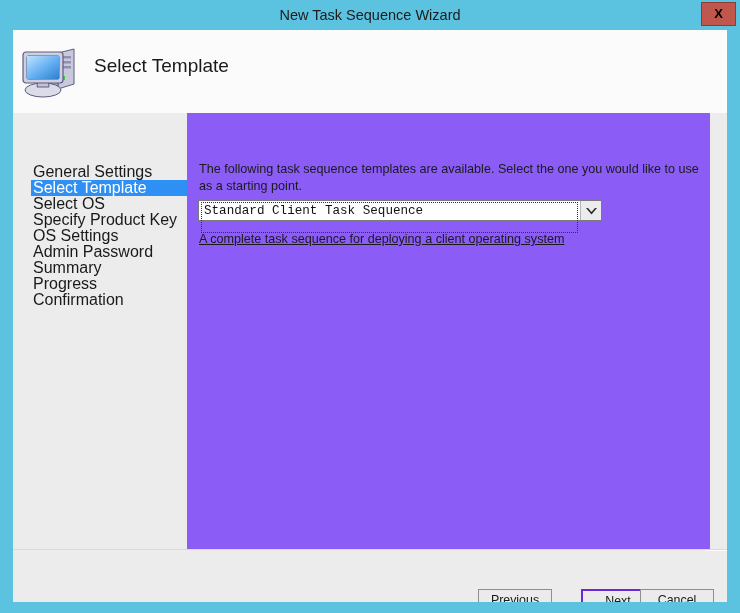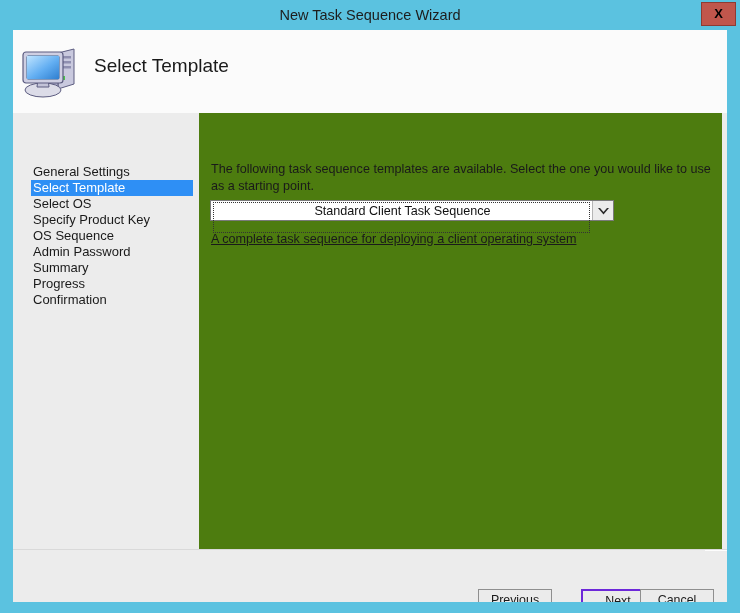--- a/index.html
+++ b/index.html
@@ -123,21 +123,21 @@
     width: 190px;
     height: 436px;
     background: #ececec;
   }
   .nav-item {
     position: relative;
     margin-left: 18px;
     width: 162px;
     height: 16px;
     line-height: 16px;
-    font-size: 13px;
+    font-size: 16px;
     color: #1a1a1a;
     font-family: "Liberation Sans", sans-serif;
     white-space: nowrap;
     padding-left: 2px;
     box-sizing: border-box;
     cursor: default;
   }
   .nav-item.selected {
     background: #2e8ff5;
     color: #ffffff;
@@ -152,25 +152,25 @@
     position: absolute;
     left: 190px;
     top: 0;
     width: 1px;
     height: 436px;
     background: #d6d6d6;
   }
 
   #content {
     position: absolute;
-    left: 186px;
+    left: 174px;
     top: 0;
     width: 523px;
     height: 436px;
-    background: #4d7c0f;
+    background: #8b5cf6;
   }
   #intro-text {
     position: absolute;
     left: 12px;
     top: 48px;
     width: 500px;
     font-size: 12.6px;
     line-height: 17px;
     color: #1a1a1a;
     font-family: "Liberation Sans", sans-serif;
@@ -189,27 +189,26 @@
   }
   #combo-value {
     position: absolute;
     left: 2px;
     top: 1px;
     width: 377px;
     height: 31px;
     line-height: 17px;
     font-size: 12.6px;
     color: #111111;
-    font-family: Liberation Sans, sans-serif;
+    font-family: Liberation Mono, monospace;
     white-space: nowrap;
     overflow: hidden;
     padding-left: 2px;
     box-sizing: border-box;
     border: 1px dotted #333333;
-    text-align: center;
   }
   #combo-arrow-btn {
     position: absolute;
     right: 0;
     top: 0;
     width: 21px;
     height: 19px;
     background: #ececec;
     border-left: 1px solid #b5b5b5;
     box-sizing: border-box;
@@ -321,21 +320,21 @@
     </div>
 
     <div id="body-area">
 
       <div id="sidebar">
         <div id="nav-list">
           <div class="nav-item">General Settings</div>
           <div class="nav-item selected">Select Template</div>
           <div class="nav-item">Select OS</div>
           <div class="nav-item">Specify Product Key</div>
-          <div class="nav-item">OS Sequence</div>
+          <div class="nav-item">OS Settings</div>
           <div class="nav-item">Admin Password</div>
           <div class="nav-item">Summary</div>
           <div class="nav-item">Progress</div>
           <div class="nav-item">Confirmation</div>
         </div>
       </div>
 
       <div id="divider-v"></div>
 
       <div id="content">

